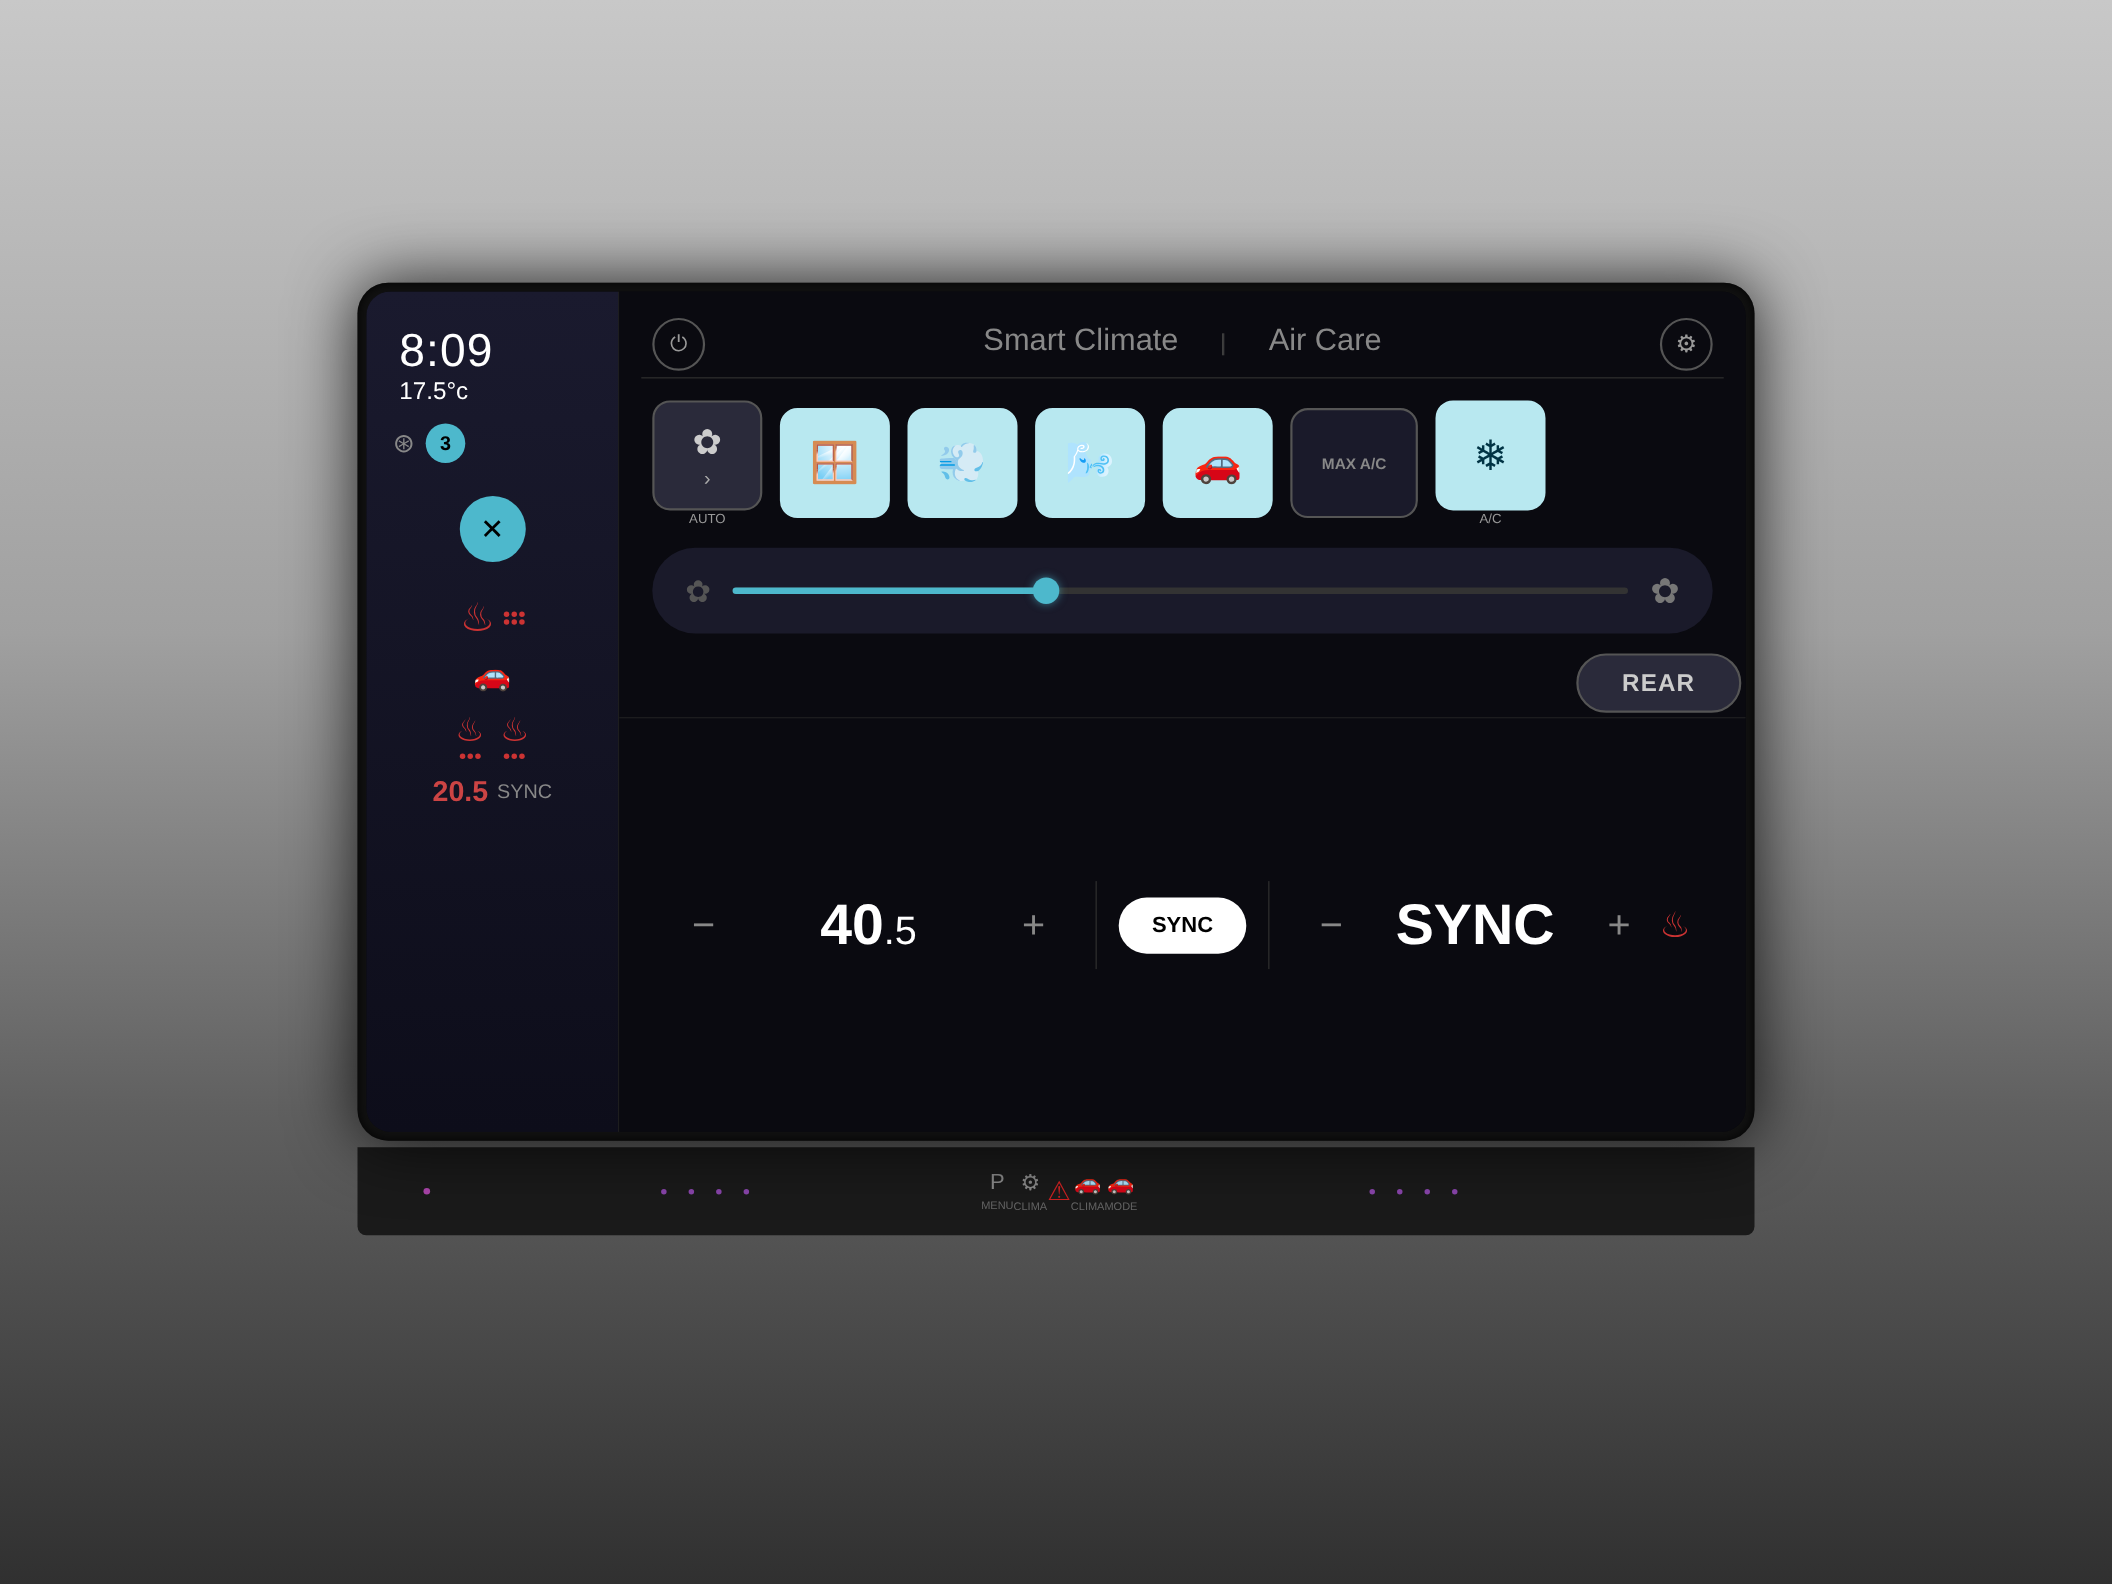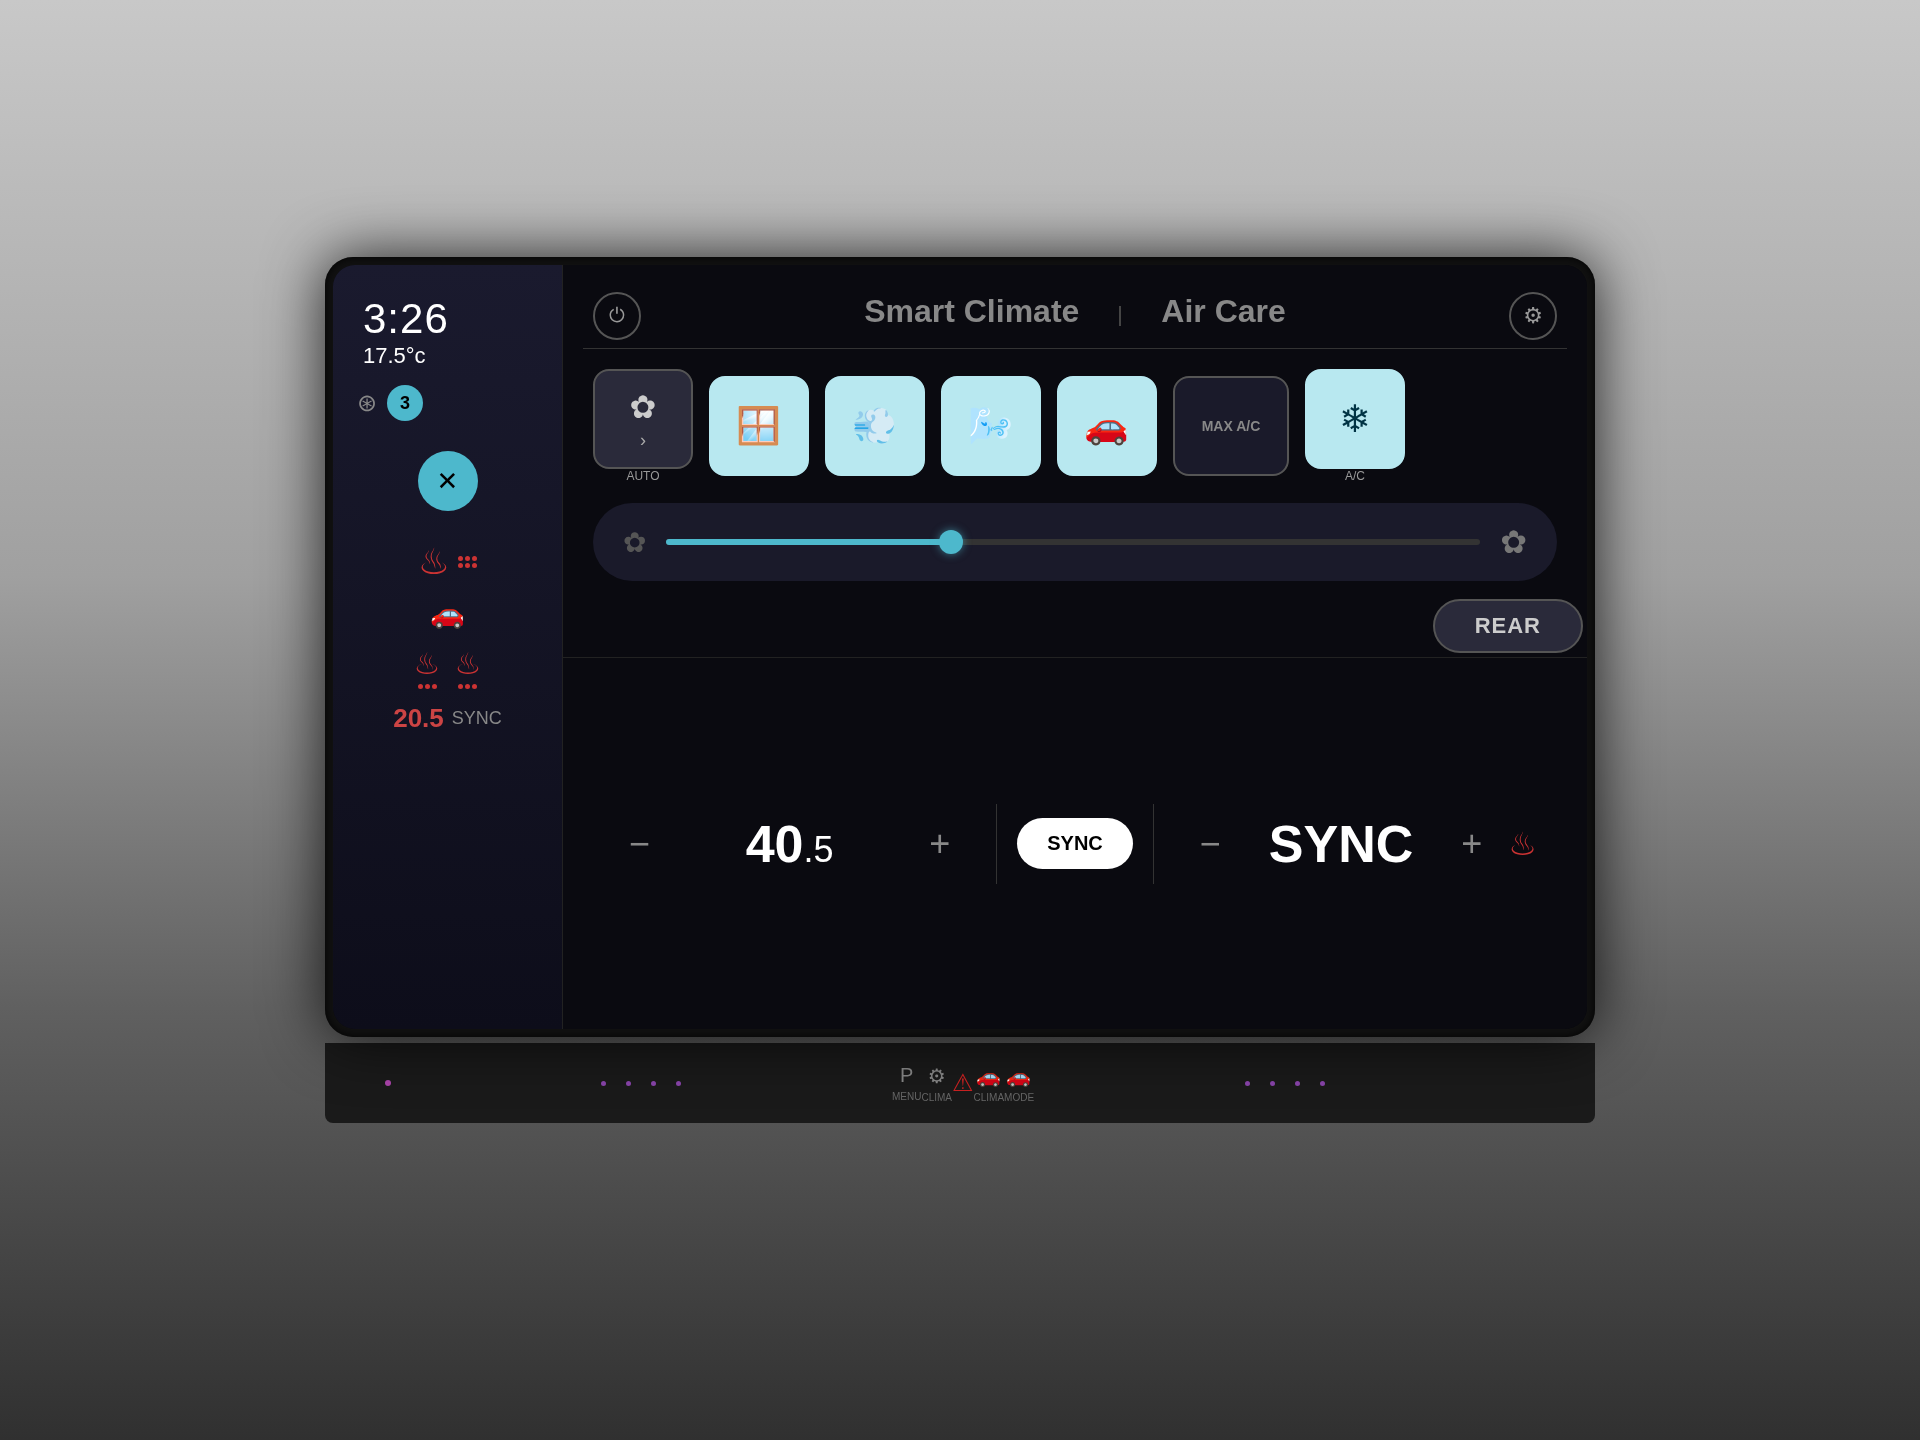--- a/index.html
+++ b/index.html
@@ -209,22 +209,22 @@
 
     .tabs-container {
       display: flex;
       flex: 1;
       justify-content: center;
       gap: 0;
     }
 
     .tab-item {
       color: #888;
-      font-size: 32px;
-      font-weight: 700;
+      font-size: 28px;
+      font-weight: 400;
       padding: 10px 40px 16px;
       cursor: pointer;
       border-bottom: 2px solid transparent;
       white-space: nowrap;
     }
 
     .tab-item.active {
       color: #ffffff;
       border-bottom: 2px solid #ffffff;
     }
@@ -546,21 +546,21 @@
 <body>
 
 <div class="car-dash-bg">
 
   <div class="screen-bezel">
     <div class="screen-inner">
 
       <div class="sidebar">
 
         <div class="time-display">
-          <div class="time-value">3:26</div>
+          <div class="time-value">8:09</div>
           <div class="temp-value">17.5°c</div>
         </div>
 
         <div class="fan-badge-row">
           <span class="fan-icon-sm">⊛</span>
           <div class="badge-3">3</div>
         </div>
 
         <button class="close-btn">✕</button>
 

